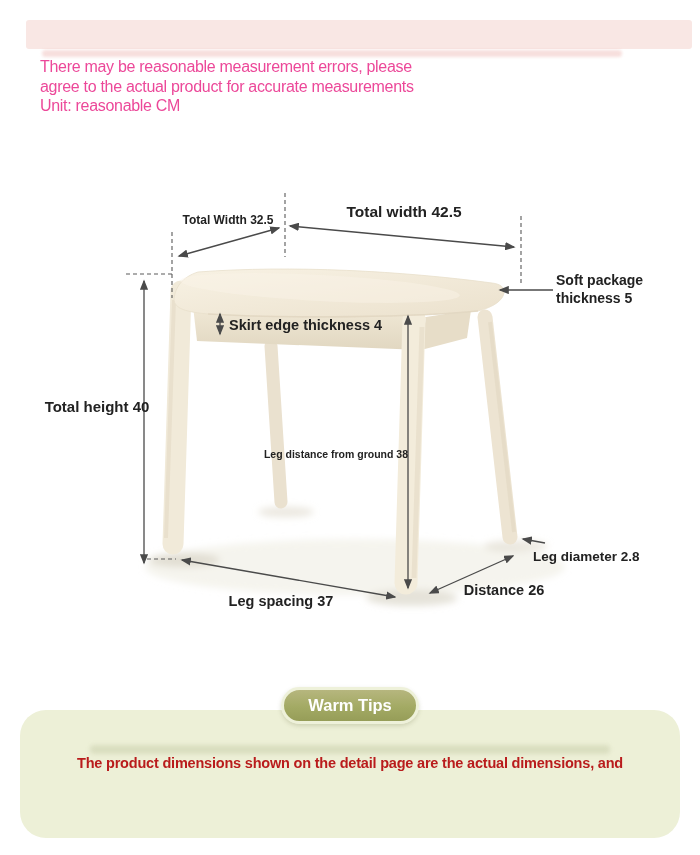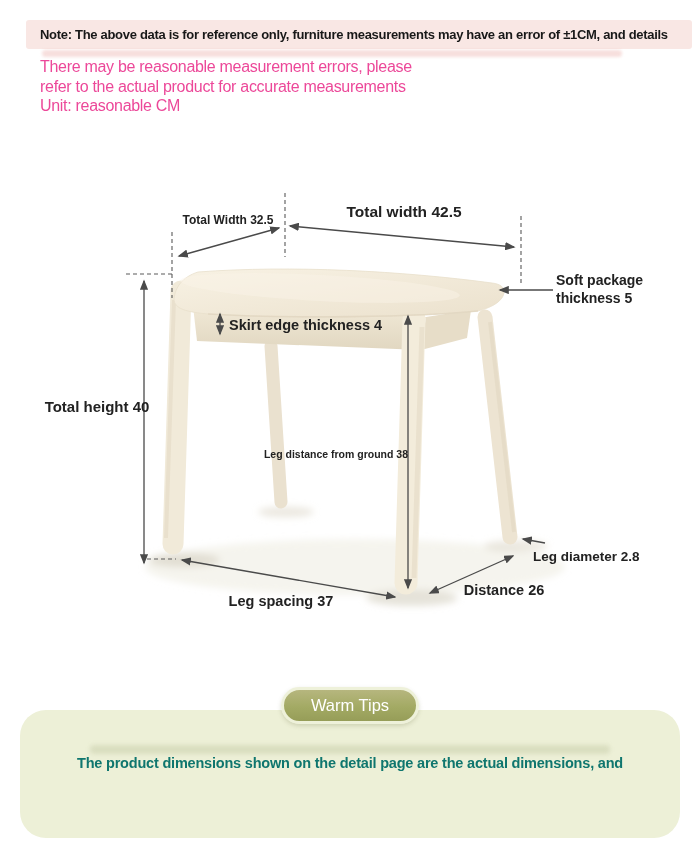--- a/index.html
+++ b/index.html
@@ -35,40 +35,39 @@
     background:#edf0d7;border-radius:26px;
   }
   .tips-ghost{
     position:absolute;left:90px;top:745px;width:520px;height:9px;border-radius:4px;
     background:rgba(152,158,108,0.22);filter:blur(2px);
   }
   .tips-badge{
     position:absolute;left:281px;top:687px;width:138px;height:37px;box-sizing:border-box;
     background:linear-gradient(180deg,#b6b67e 0%,#a3aa64 55%,#969d58 100%);
     border:3px solid #eef1da;border-radius:19px;
-    color:#ffffff;font-size:16.5px;font-weight:normal;text-align:center;line-height:30px;
+    color:#ffffff;font-size:16.5px;font-weight:bold;text-align:center;line-height:30px;
     box-shadow:0 2px 4px rgba(120,125,80,0.25);
   }
   .tips-text{position:absolute;left:0;top:755px;width:700px;text-align:center;}
   .tips-text div{
-    font-size:14.5px;font-weight:bold;line-height:17.5px;letter-spacing:-0.2px;color:#0f766e;
+    font-size:14.5px;font-weight:bold;line-height:17.5px;letter-spacing:-0.2px;color:#b91c1c;
   }
 </style>
 </head>
 <body>
 
 <div class="page">
 
   <div class="note-highlight"></div>
-  <div class="note-text">Note: The above data is for reference only, furniture measurements may have an error of ±1CM, and details</div>
   <div class="note-ghost"></div>
 
   <div class="headline">
     <div>There may be reasonable measurement errors, please</div>
-    <div>refer to the actual product for accurate measurements</div>
+    <div>agree to the actual product for accurate measurements</div>
     <div>Unit: reasonable CM</div>
   </div>
 
   <svg class="diagram-svg" width="700" height="520" viewBox="0 140 700 520" xmlns="http://www.w3.org/2000/svg">
     <defs>
       <marker id="ah" viewBox="0 0 10 8" refX="8.5" refY="4" markerWidth="8" markerHeight="6.5" orient="auto-start-reverse">
         <path d="M0,0 L10,4 L0,8 Z" fill="#4a4a4a"></path>
       </marker>
       <linearGradient id="cushGrad" x1="0" y1="0" x2="1" y2="1">
         <stop offset="0" stop-color="#f8f2e4"></stop>

